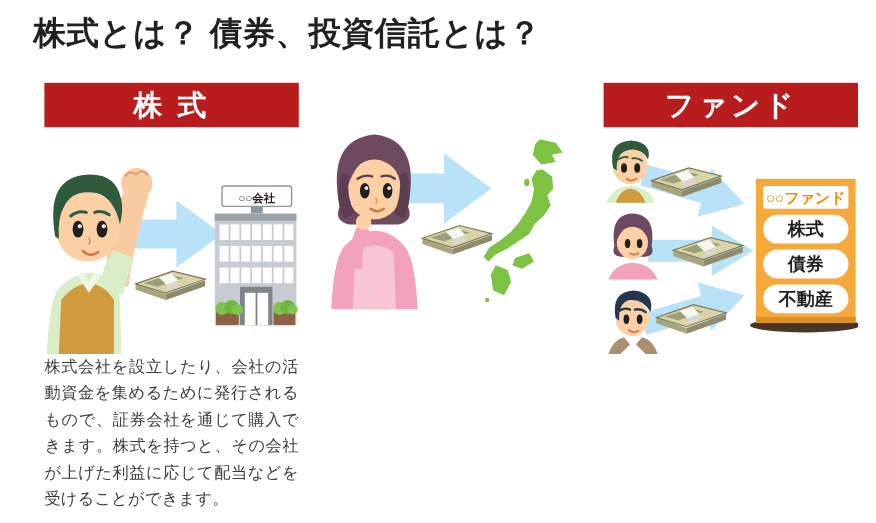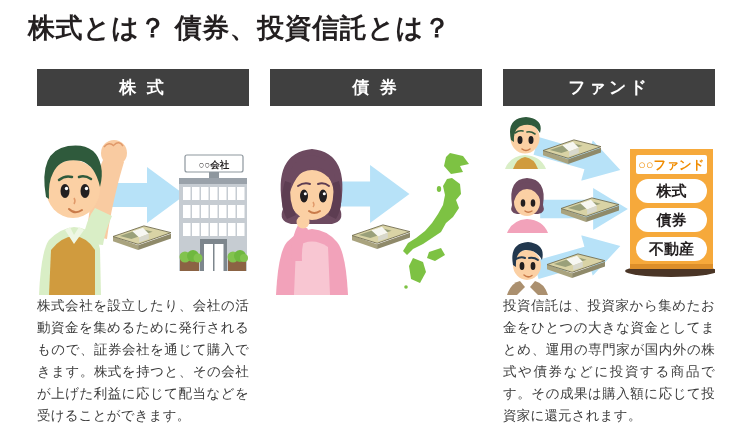--- a/index.html
+++ b/index.html
@@ -11,22 +11,22 @@
   .page-title {
     position:absolute; left:28px; top:10px;
     font-size:27px; font-weight:900; color:#231f20; letter-spacing:0.5px;
   }
   .columns {
     position:absolute; left:37px; top:69px; width:679px;
     display:flex; gap:21px;
   }
   .column { width:212px; display:flex; flex-direction:column; }
   .col-header {
-    height:37px; background:#404040; color:#ffffff;
-    font-size:17px; font-weight:bold; letter-spacing:3px;
+    height:37px; background:#b91c1c; color:#ffffff;
+    font-size:24px; font-weight:bold; letter-spacing:3px;
     display:flex; align-items:center; justify-content:center;
   }
   .illus { height:186px; margin-top:3px; position:relative; }
   .illus svg { display:block; }
   .desc {
     margin-top:0; font-size:13.5px; line-height:22px; color:#3c3c3c;
     text-align:justify; letter-spacing:0.2px;
   }
   svg text { font-family:"Liberation Sans","DejaVu Sans",sans-serif; }
 </style>
@@ -124,21 +124,20 @@
             <circle cx="196" cy="148" r="5.5" fill="#82c34e"></circle>
               <circle cx="203" cy="147" r="6" fill="#6fb83f"></circle>
               <circle cx="207" cy="149" r="4" fill="#82c34e"></circle>
           </g>
         </svg>
       </div>
       <p class="desc">株式会社を設立したり、会社の活動資金を集めるために発行されるもので、証券会社を通じて購入できます。株式を持つと、その会社が上げた利益に応じて配当などを受けることができます。</p>
     </div>
 
     <div class="column">
-      <div class="col-header">債 券</div>
       <div class="illus">
         <svg width="212" height="186" viewBox="0 0 212 186">
 
           <use href="#arrow-b" x="56" y="56" width="84" height="58"></use>
 
           <g>
             <path d="M13,100 Q2,44 42,40 Q81,44 70,100 Q75,112 62,115 L21,115 Q8,112 13,100 Z" fill="#6d4a60"></path>
             <ellipse cx="42" cy="86" rx="23" ry="25" fill="#fbd0a4"></ellipse>
             <path d="M19,86 Q14,50 42,46 Q69,50 65,86 Q60,62 48,58 Q28,56 19,86 Z" fill="#6d4a60"></path>
             <path d="M15,72 Q8,95 17,110 L26,106 Q18,92 21,74 Z" fill="#5d3d52"></path>
@@ -232,17 +231,16 @@
             <text x="168.5" y="60" font-size="12.5" font-weight="bold" fill="#f08c00" text-anchor="middle">○○ファンド</text>
             <rect x="133" y="70" width="71" height="24" rx="12" fill="#ffffff"></rect>
             <text x="168.5" y="87" font-size="15" font-weight="bold" fill="#231f20" text-anchor="middle">株式</text>
             <rect x="133" y="99" width="71" height="24" rx="12" fill="#ffffff"></rect>
             <text x="168.5" y="116" font-size="15" font-weight="bold" fill="#231f20" text-anchor="middle">債券</text>
             <rect x="133" y="128" width="71" height="24" rx="12" fill="#ffffff"></rect>
             <text x="168.5" y="145" font-size="15" font-weight="bold" fill="#231f20" text-anchor="middle">不動産</text>
           </g>
         </svg>
       </div>
-      <p class="desc">投資信託は、投資家から集めたお金をひとつの大きな資金としてまとめ、運用の専門家が国内外の株式や債券などに投資する商品です。その成果は購入額に応じて投資家に還元されます。</p>
     </div>
 
   </div>
 </div>
 
 </body></html>

